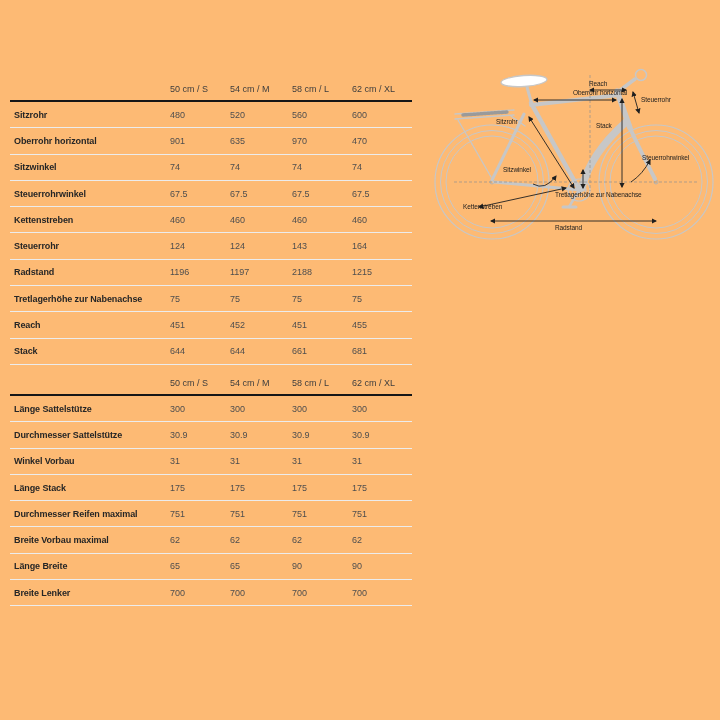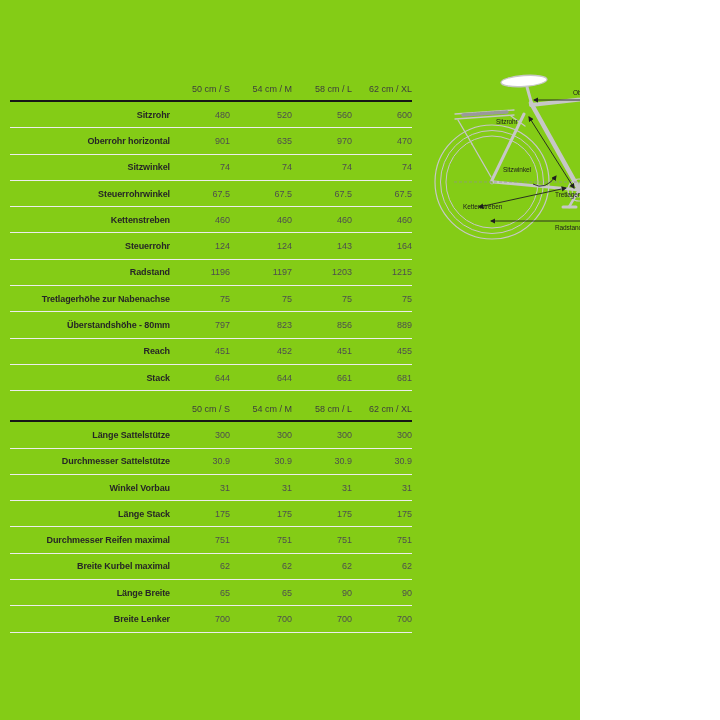--- a/index.html
+++ b/index.html
@@ -1,17 +1,17 @@
 <!DOCTYPE html>
 <html><head>
 <meta charset="utf-8">
 <style>
   html,body{margin:0;padding:0;background:#fff;}
-  .page{position:relative;width:580px;height:720px;background:#84cc16;overflow:hidden;
-        font-family:"Liberation Sans",sans-serif;text-align:right;}
+  .page{position:relative;width:720px;height:720px;background:#fdba74;overflow:hidden;
+        font-family:"Liberation Sans",sans-serif;}
   
   .tables{position:absolute;left:10px;top:78px;width:402px;}
   .spec-table .row{display:grid;grid-template-columns:160px 60px 62px 60px 60px;align-items:center;}
   .spec-table .head-row{height:22px;border-bottom:2px solid var(--header-rule,#161616);}
   .spec-table.second .head-row{height:29px;align-items:end;}
   .spec-table.second .head-row .cell-head{padding-bottom:6px;}
   .spec-table .body-row{height:25.3px;border-bottom:1px solid var(--grid-line,#ececec);}
   .cell-label{padding-left:4px;font-size:9px;font-weight:bold;color:var(--label-text,#262626);letter-spacing:-0.1px;white-space:nowrap;}
   .cell-head{font-size:9px;color:#3d3d3d;white-space:nowrap;}
   .cell-val{font-size:9px;color:var(--value-text,#4e4e4e);white-space:nowrap;}
@@ -73,36 +73,29 @@
           <div class="cell-label">Steuerrohr</div>
           <div class="cell-val">124</div>
           <div class="cell-val">124</div>
           <div class="cell-val">143</div>
           <div class="cell-val">164</div>
         </div>
         <div class="row body-row">
           <div class="cell-label">Radstand</div>
           <div class="cell-val">1196</div>
           <div class="cell-val">1197</div>
-          <div class="cell-val">1203</div>
+          <div class="cell-val">2188</div>
           <div class="cell-val">1215</div>
         </div>
         <div class="row body-row">
           <div class="cell-label">Tretlagerhöhe zur Nabenachse</div>
           <div class="cell-val">75</div>
           <div class="cell-val">75</div>
           <div class="cell-val">75</div>
           <div class="cell-val">75</div>
-        </div>
-        <div class="row body-row">
-          <div class="cell-label">Überstandshöhe - 80mm</div>
-          <div class="cell-val">797</div>
-          <div class="cell-val">823</div>
-          <div class="cell-val">856</div>
-          <div class="cell-val">889</div>
         </div>
         <div class="row body-row">
           <div class="cell-label">Reach</div>
           <div class="cell-val">451</div>
           <div class="cell-val">452</div>
           <div class="cell-val">451</div>
           <div class="cell-val">455</div>
         </div>
         <div class="row body-row">
           <div class="cell-label">Stack</div>
@@ -149,21 +142,21 @@
           <div class="cell-val">175</div>
         </div>
         <div class="row body-row">
           <div class="cell-label">Durchmesser Reifen maximal</div>
           <div class="cell-val">751</div>
           <div class="cell-val">751</div>
           <div class="cell-val">751</div>
           <div class="cell-val">751</div>
         </div>
         <div class="row body-row">
-          <div class="cell-label">Breite Kurbel maximal</div>
+          <div class="cell-label">Breite Vorbau maximal</div>
           <div class="cell-val">62</div>
           <div class="cell-val">62</div>
           <div class="cell-val">62</div>
           <div class="cell-val">62</div>
         </div>
         <div class="row body-row">
           <div class="cell-label">Länge Breite</div>
           <div class="cell-val">65</div>
           <div class="cell-val">65</div>
           <div class="cell-val">90</div>

